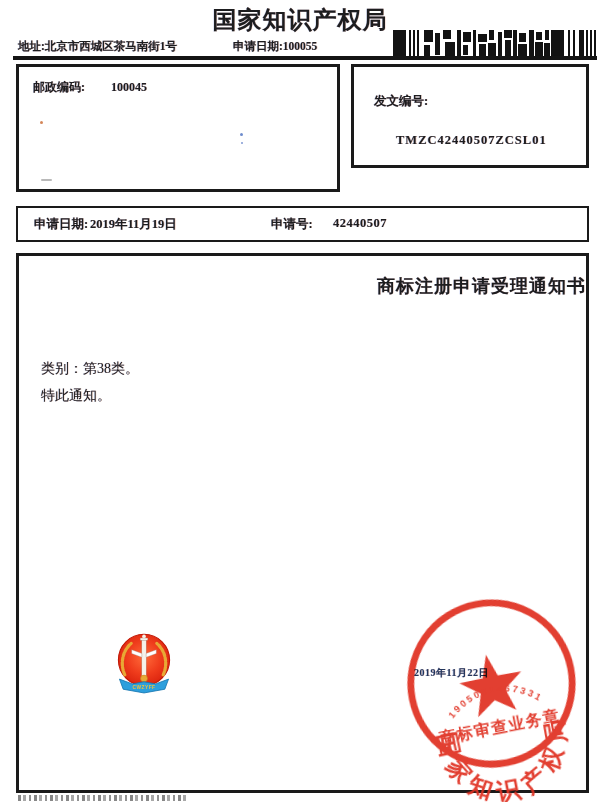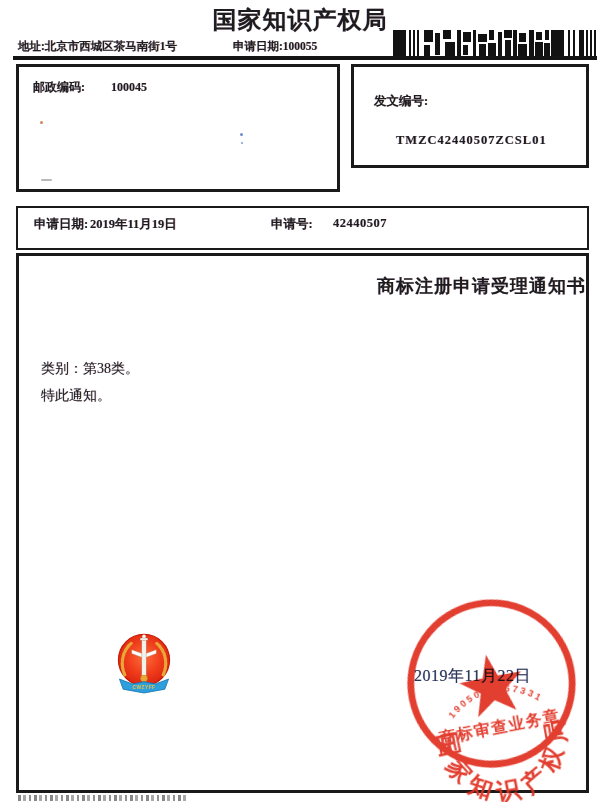--- a/index.html
+++ b/index.html
@@ -21,21 +21,21 @@
     font-size:24px; font-weight:bold; letter-spacing:1px; margin:0;
   }
   .addr-line   { top:39px; left:18px;  font-size:11.5px; font-weight:bold; }
   .postcode-hd { top:39px; left:233px; font-size:11.5px; font-weight:bold; }
   .barcode-box { top:30px; left:393px; width:203px; height:27px; }
   .head-rule   { top:56px; left:13px; width:584px; height:4px; background:#141414; }
 
   .box { border:3px solid #1a1a1a; background:transparent; }
   .box-recipient { top:64px;  left:16px;  width:324px; height:128px;padding-left:42px; }
   .box-dispatch  { top:64px;  left:351px; width:238px; height:104px; }
-  .box-appbar    { top:206px; left:16px;  width:573px; height:44px; border-width:2px; }
+  .box-appbar    { top:206px; left:16px;  width:573px; height:36px; border-width:2px; }
   .box-main      { top:253px; left:16px;  width:573px; height:540px; }
 
   .recip-row { position:absolute; top:12px; left:14px; font-size:12px; font-weight:bold; }
   .recip-val { margin-left:26px; }
   .speck { position:absolute; border-radius:50%; }
   .speck-orange { top:54px; left:21px; width:3px; height:3px; background:#c9682f; opacity:.8; }
   .speck-blue1  { top:66px; left:221px; width:3px; height:3px; background:#4a6fc0; opacity:.8; }
   .speck-blue2  { top:75px; left:222px; width:2px; height:2px; background:#4a6fc0; opacity:.7; }
   .speck-dash   { top:112px; left:22px; width:11px; height:2px; background:#b9b9b9; border-radius:1px; }
 
@@ -59,21 +59,21 @@
   .emblem-wrap { top:632px; left:112px; width:64px; height:75px; }
   .emblem-wrap svg { width:100%; height:100%; }
 
   .seal-wrap {
     top:596px; left:404px; width:175px; height:175px;
     transform:rotate(-11deg); opacity:.93; filter:blur(.3px); z-index:4;
   }
   .seal-wrap svg { width:100%; height:100%; overflow:visible; }
 
   .seal-date {
-    top:666px; left:414px; width:150px; font-size:16px; font-weight:normal;
+    top:666px; left:414px; width:150px; font-size:10px; font-weight:bold;
     color:#23365c; letter-spacing:.5px; mix-blend-mode:multiply; z-index:5;
   }
 
   .footer-strip {
     top:795px; left:18px; width:168px; height:6px; opacity:.75;
     background:
       repeating-linear-gradient(90deg,
         #5f5f5f 0 3px, transparent 3px 5px,
         #8b8b8b 5px 8px, transparent 8px 11px,
         #6d6d6d 11px 13px, transparent 13px 16px);

